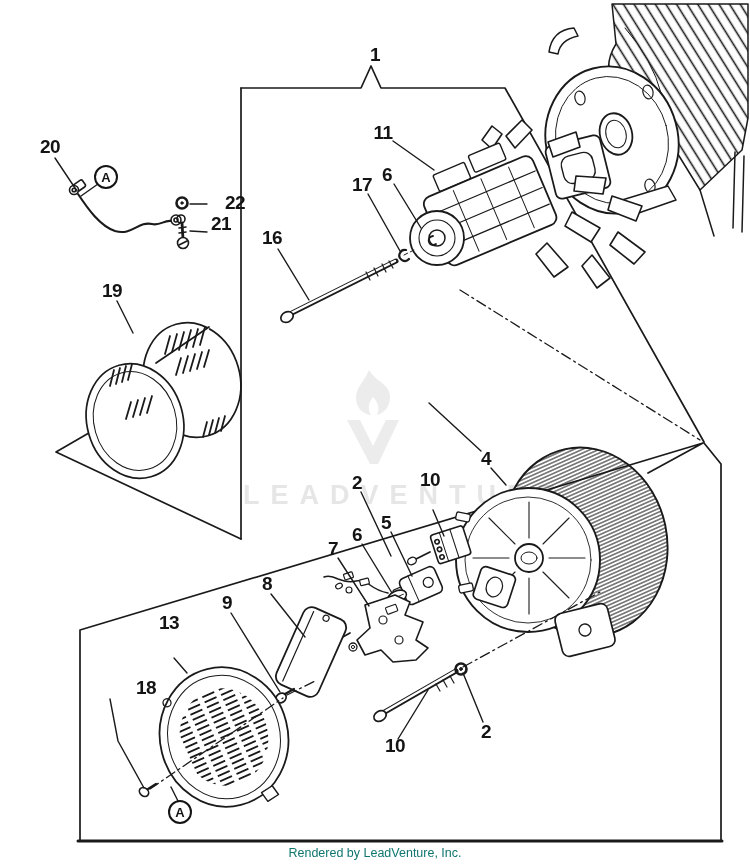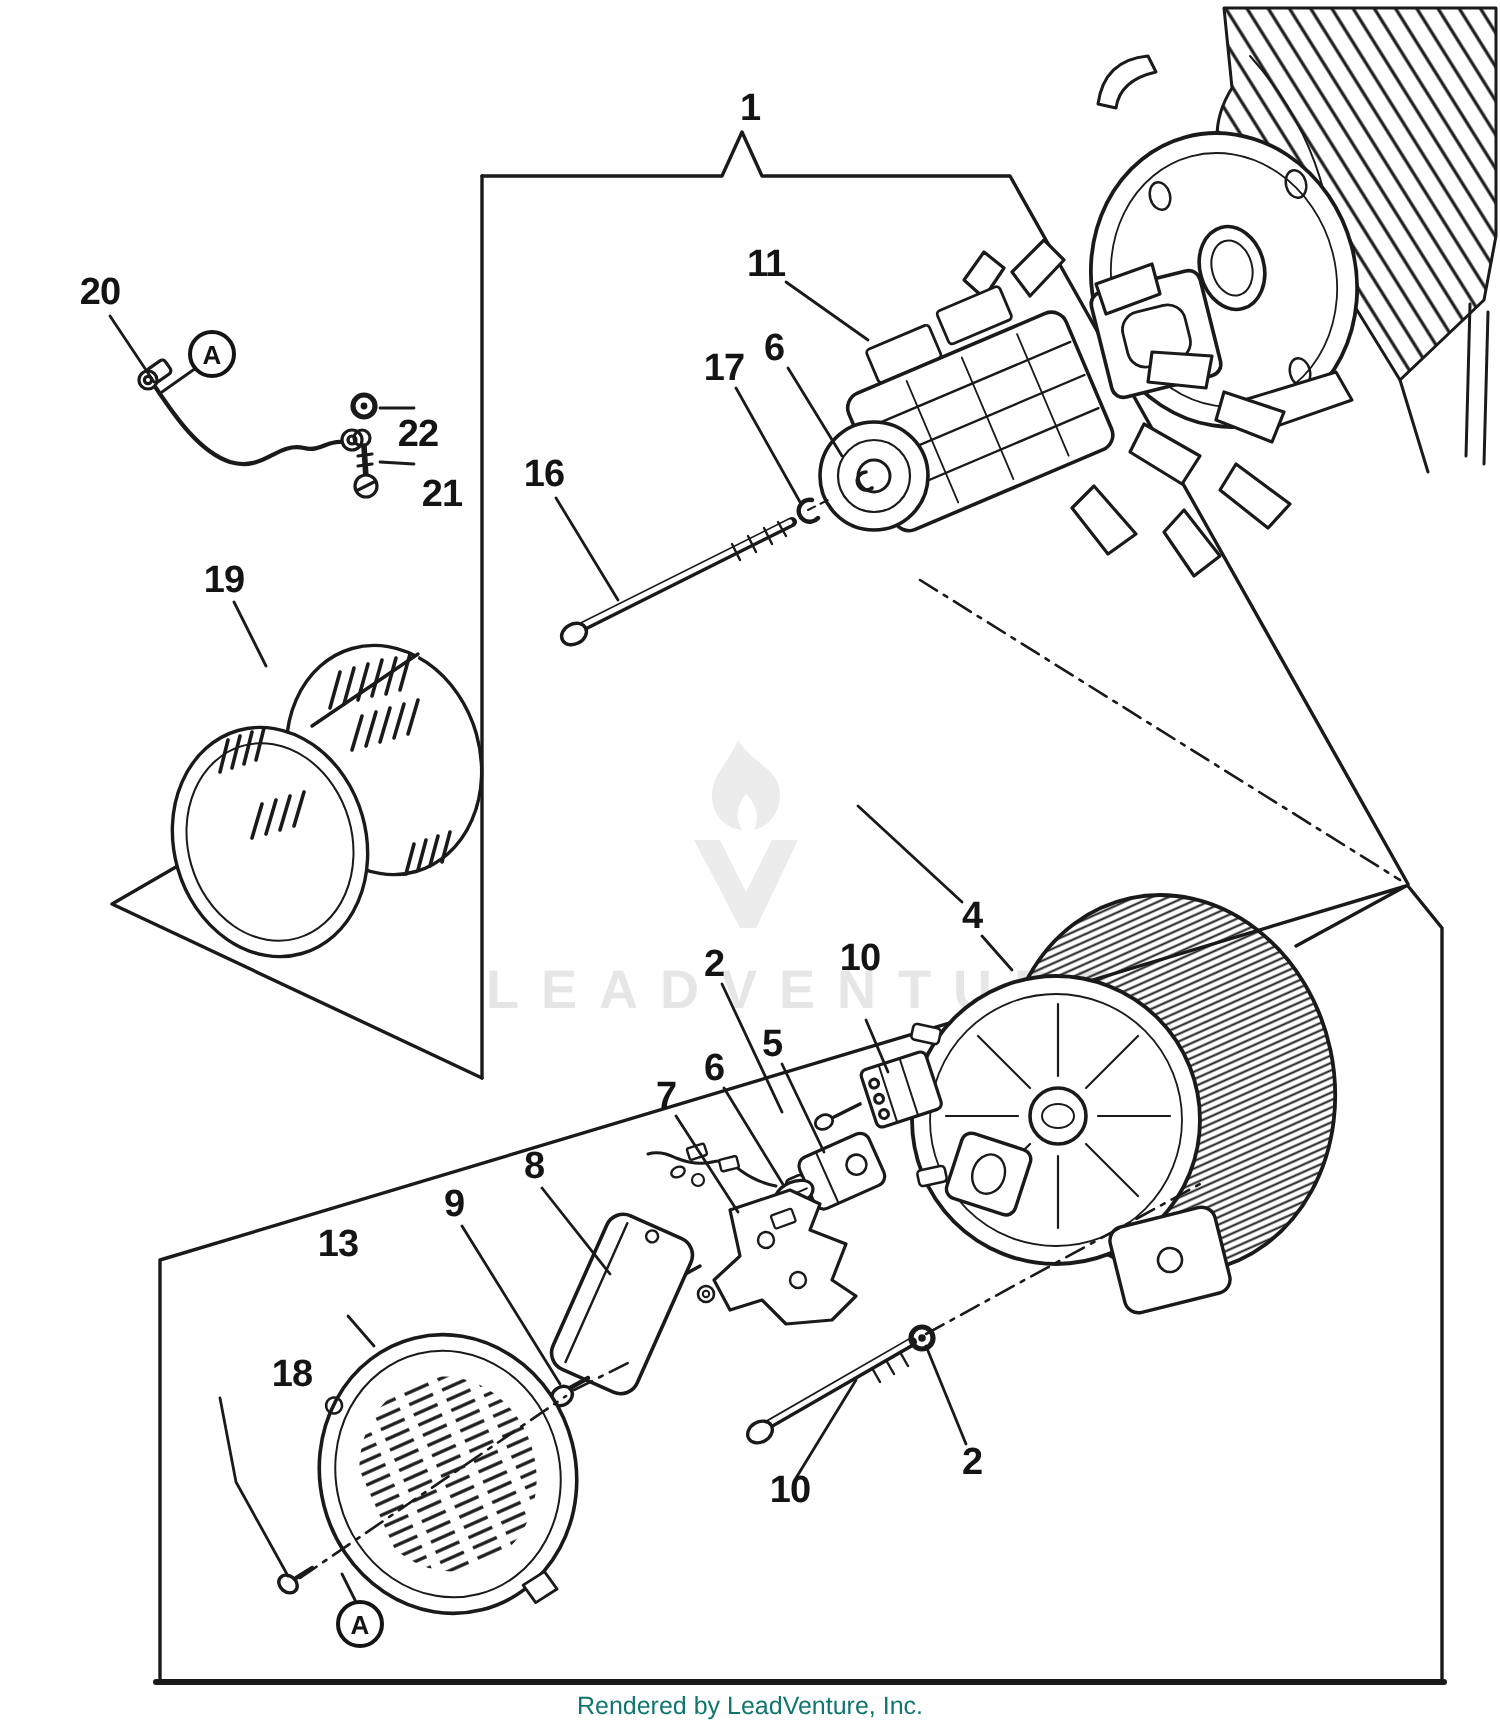--- a/index.html
+++ b/index.html
@@ -329,20 +329,20 @@
   <span class="callout" style="left: 383px; top: 133px;">11</span>
   <span class="callout" style="left: 387px; top: 175px;">6</span>
   <span class="callout" style="left: 169px; top: 623px;">13</span>
   <span class="callout" style="left: 395px; top: 746px;">10</span>
   <span class="callout" style="left: 486px; top: 732px;">2</span>
   <span class="callout" style="left: 272px; top: 238px;">16</span>
   <span class="callout" style="left: 362px; top: 185px;">17</span>
   <span class="callout" style="left: 106px; top: 688px; margin-left: 40px;">18</span>
   <span class="callout" style="left: 112px; top: 291px;">19</span>
   <span class="callout" style="left: 50px; top: 147px;">20</span>
-  <span class="callout" style="left: 221px; top: 248px; text-align: right;">21</span>
-  <span class="callout" style="left: 209px; top: 203px; margin-top: 15px;">22</span>
+  <span class="callout" style="left: 221px; top: 224px; text-align: right;">21</span>
+  <span class="callout" style="left: 235px; top: 203px;">22</span>
 
   <div class="marker" style="left: 106px; top: 177px;">A</div>
   <div class="marker" style="left: 180px; top: 812px;">A</div>
 
   <div id="footer-text">Rendered by LeadVenture, Inc.</div>
 </div>
 
 </body></html>

